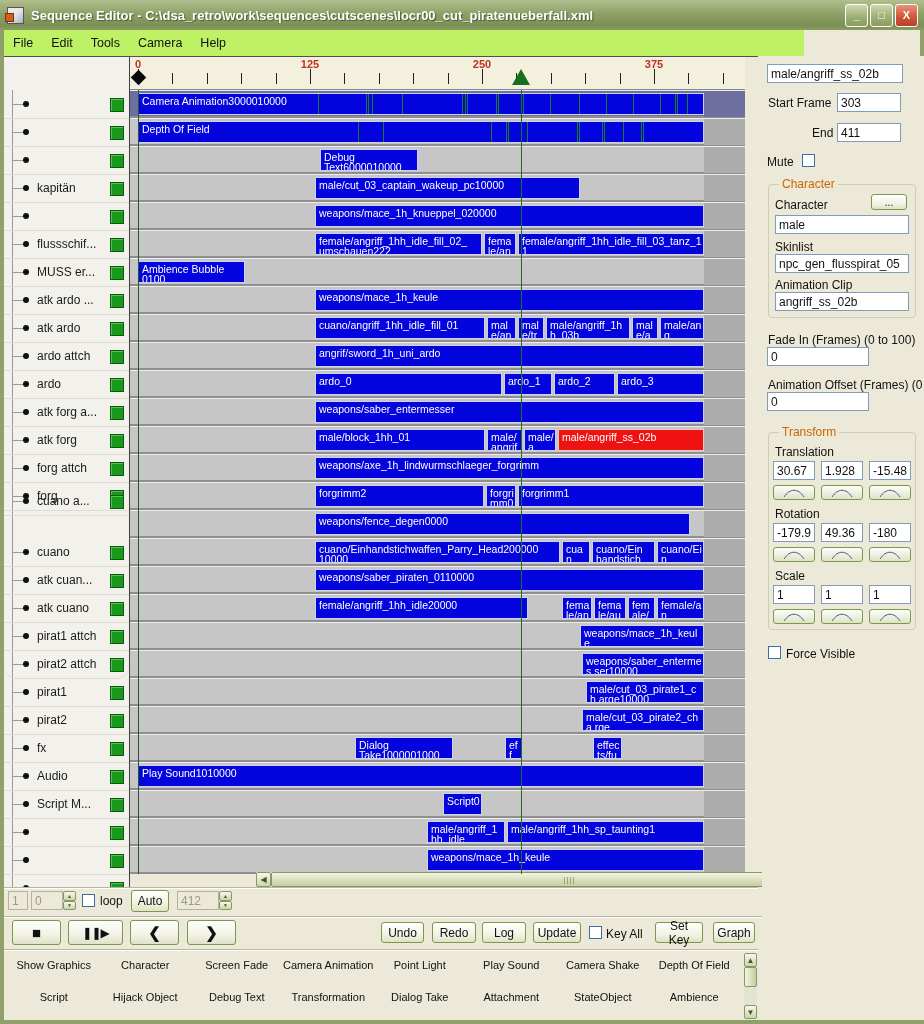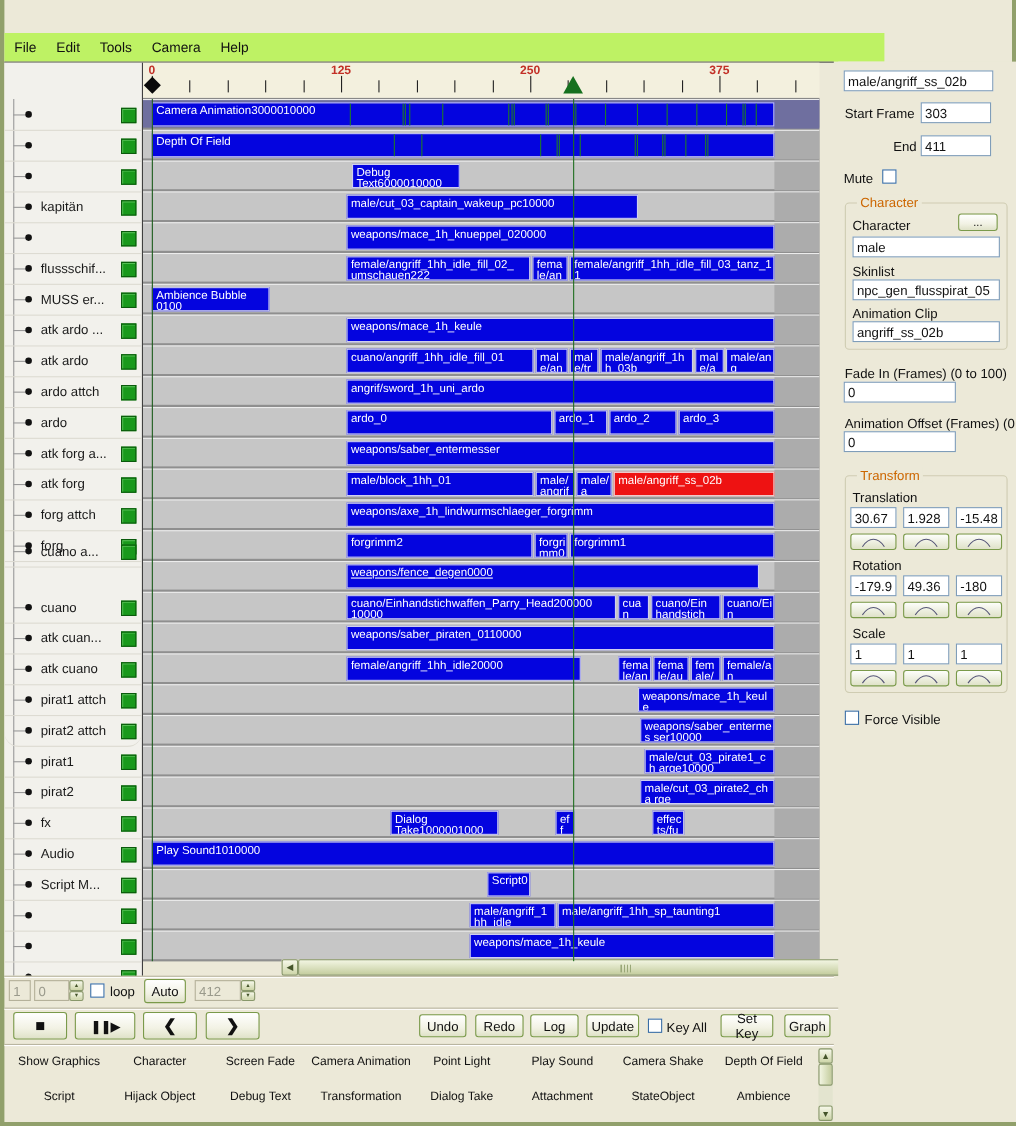--- a/index.html
+++ b/index.html
@@ -99,20 +99,29 @@
   .grp-title{position:absolute;top:-8px;left:10px;background:#ece9d8;padding:0 3px;color:#cc6600;font-size:12px;}
   .curvebtn{position:absolute;width:42px;height:15px;background:linear-gradient(#fdfefb,#dfe2c8);
     border:1px solid #7a9a4a;border-radius:3px;box-sizing:border-box;display:flex;align-items:center;justify-content:center;}
   .tglyph{font-size:15px;line-height:1;}
 </style>
 </head>
 <body>
 
 <div class="win">
 
+  <div class="titlebar">
+    <div class="appicon"></div>
+    <div class="title-text">Sequence Editor - C:\dsa_retro\work\sequences\cutscenes\locr00_cut_piratenueberfall.xml</div>
+    <div class="tb-btns">
+      <div class="tb-btn">_</div>
+      <div class="tb-btn">□</div>
+      <div class="tb-btn close">X</div>
+    </div>
+  </div>
 
   <div class="menubar">
       <div class="menu-item">File</div>
       <div class="menu-item">Edit</div>
       <div class="menu-item">Tools</div>
       <div class="menu-item">Camera</div>
       <div class="menu-item">Help</div>
     </div>
 
   <div class="workarea">
@@ -483,21 +492,21 @@
             </div>
             <div class="bar" style="left: 356px; width: 30px;">
               <span class="bartext">forgri mm0</span>
             </div>
             <div class="bar" style="left: 388px; width: 186px;">
               <span class="bartext">forgrimm1</span>
             </div>
           </div>
           <div class="trow" style="top: 420px;">
             <div class="tail"></div>
-            <div class="bar" style="left: 185px; width: 375px; text-decoration: underline;">
+            <div class="bar" style="left: 185px; width: 375px;">
               <span class="bartext">weapons/fence_degen0000</span>
             </div>
           </div>
           <div class="trow" style="top: 448px;">
             <div class="tail"></div>
             <div class="bar" style="left: 185px; width: 245px;">
               <span class="bartext">cuano/Einhandstichwaffen_Parry_Head200000 10000</span>
             </div>
             <div class="bar" style="left: 432px; width: 28px;">
               <span class="bartext">cuan o/Ein</span>

